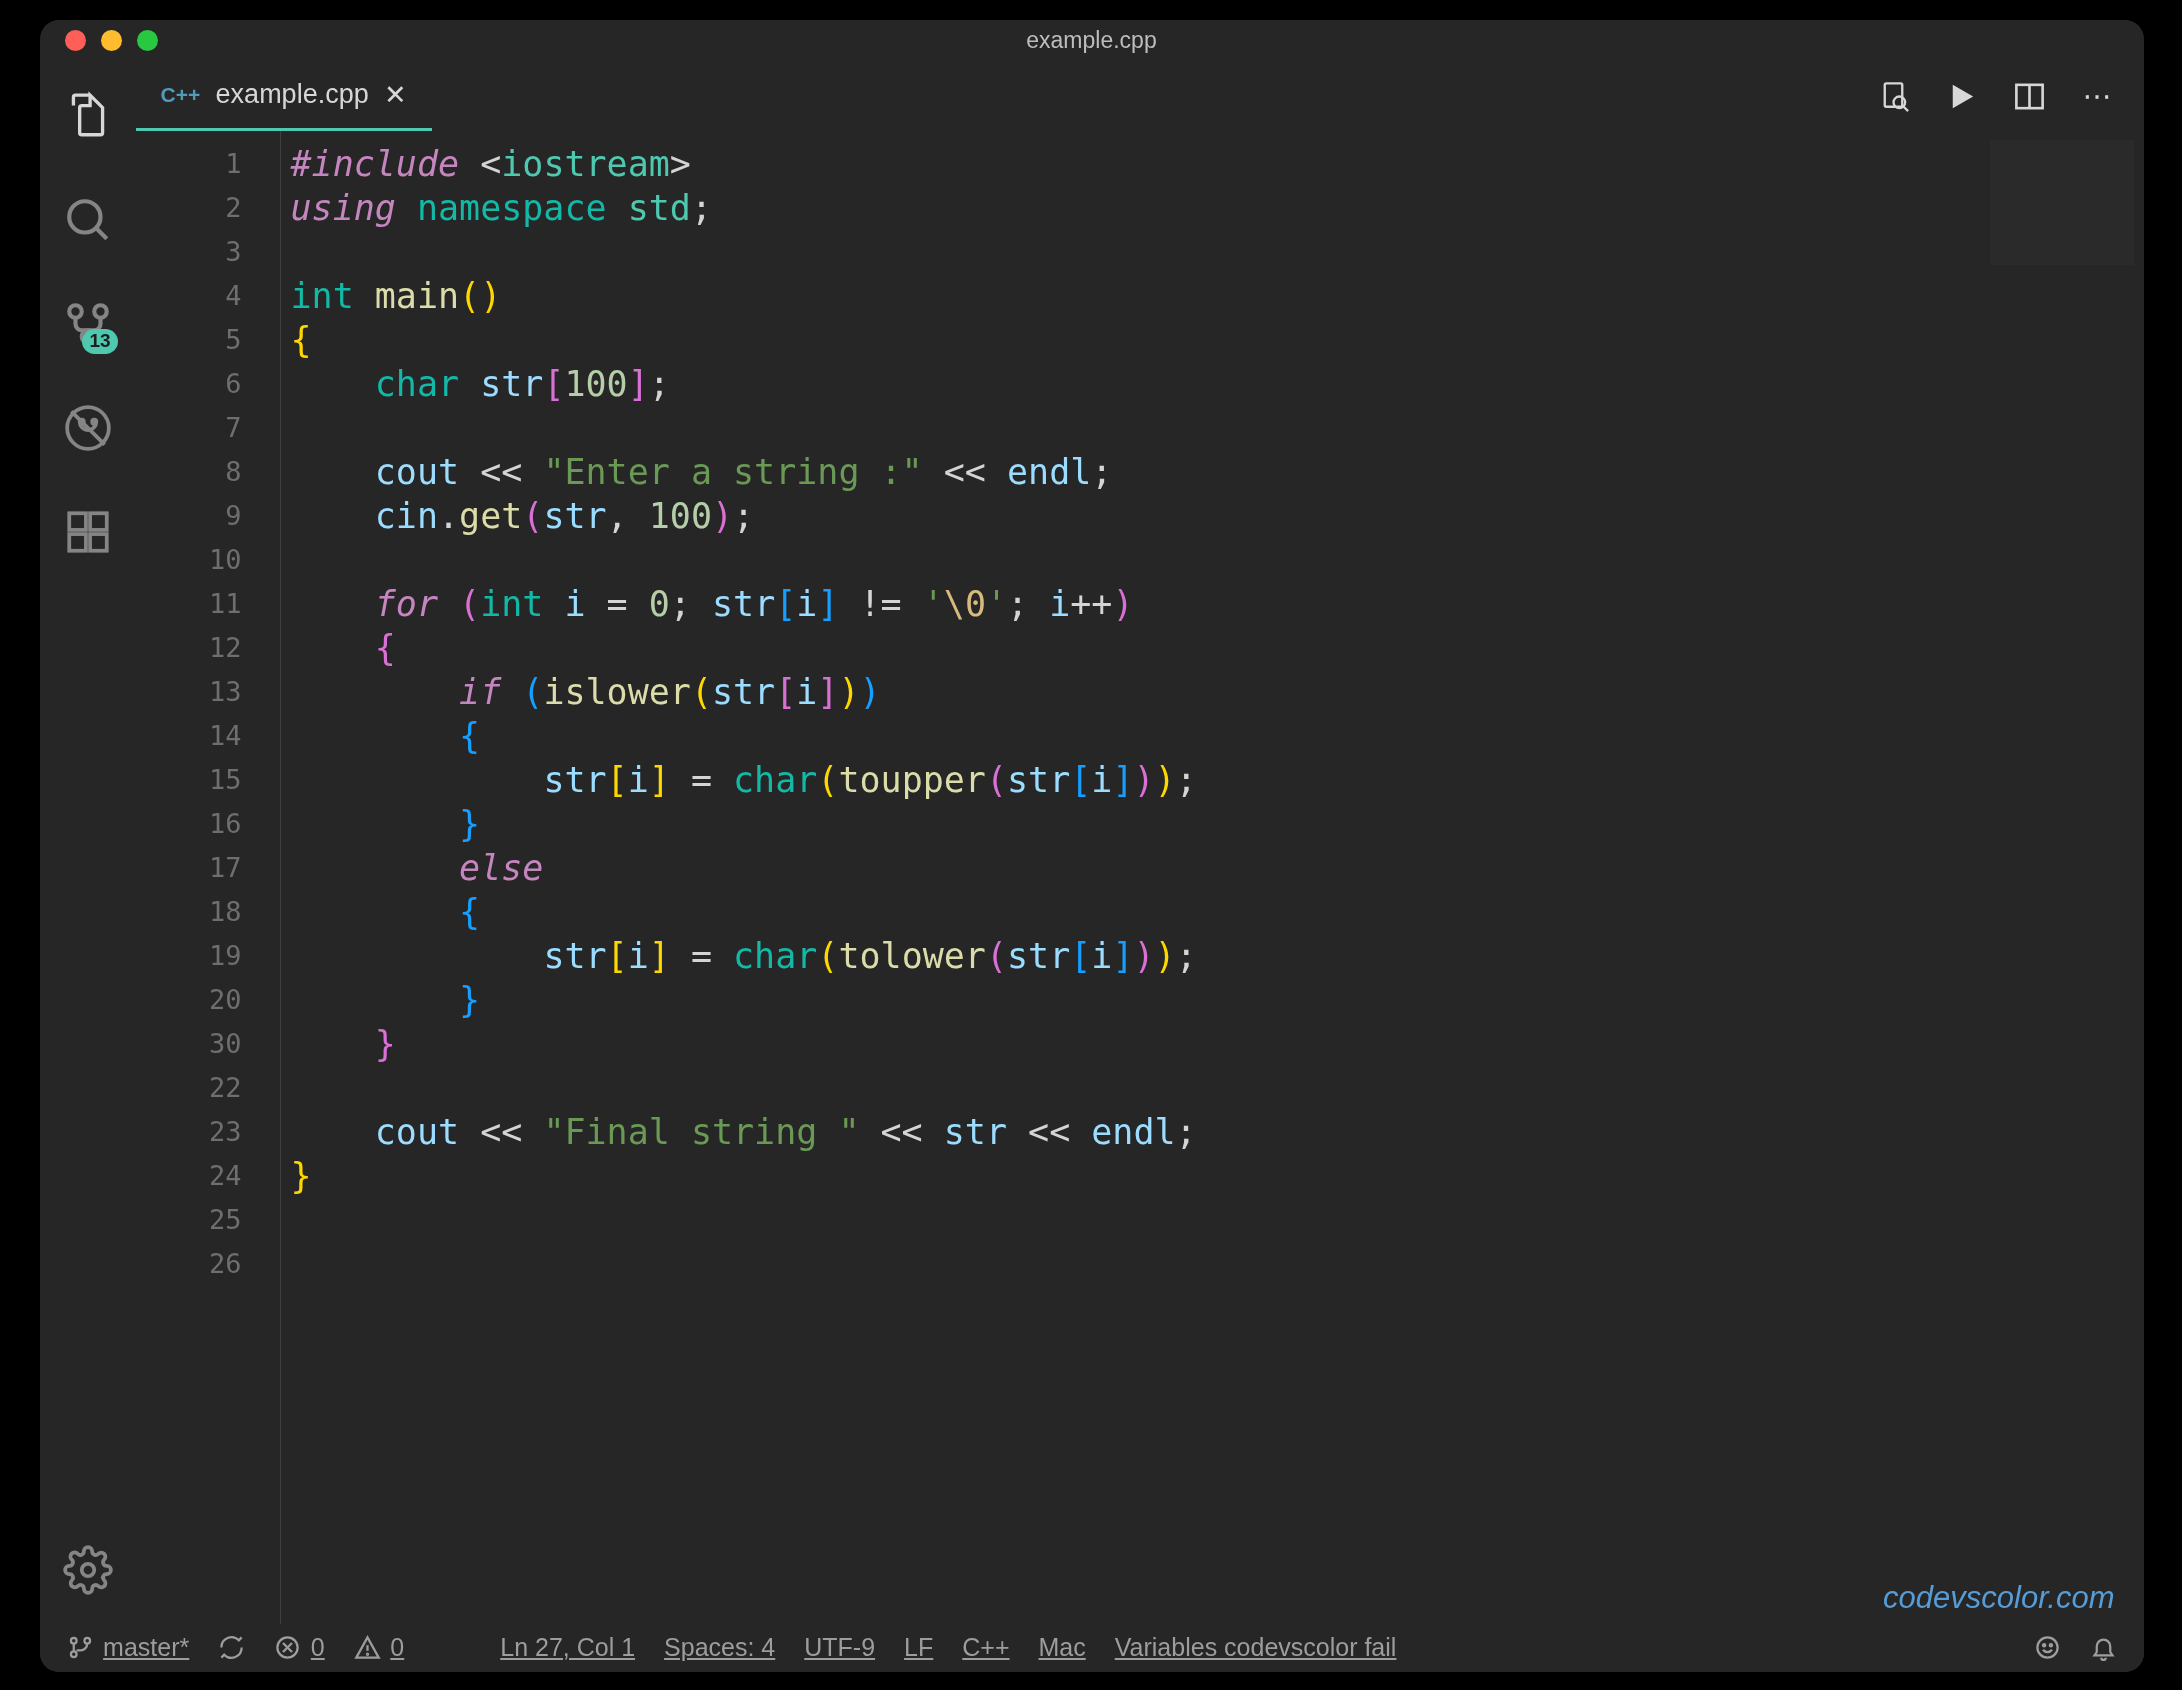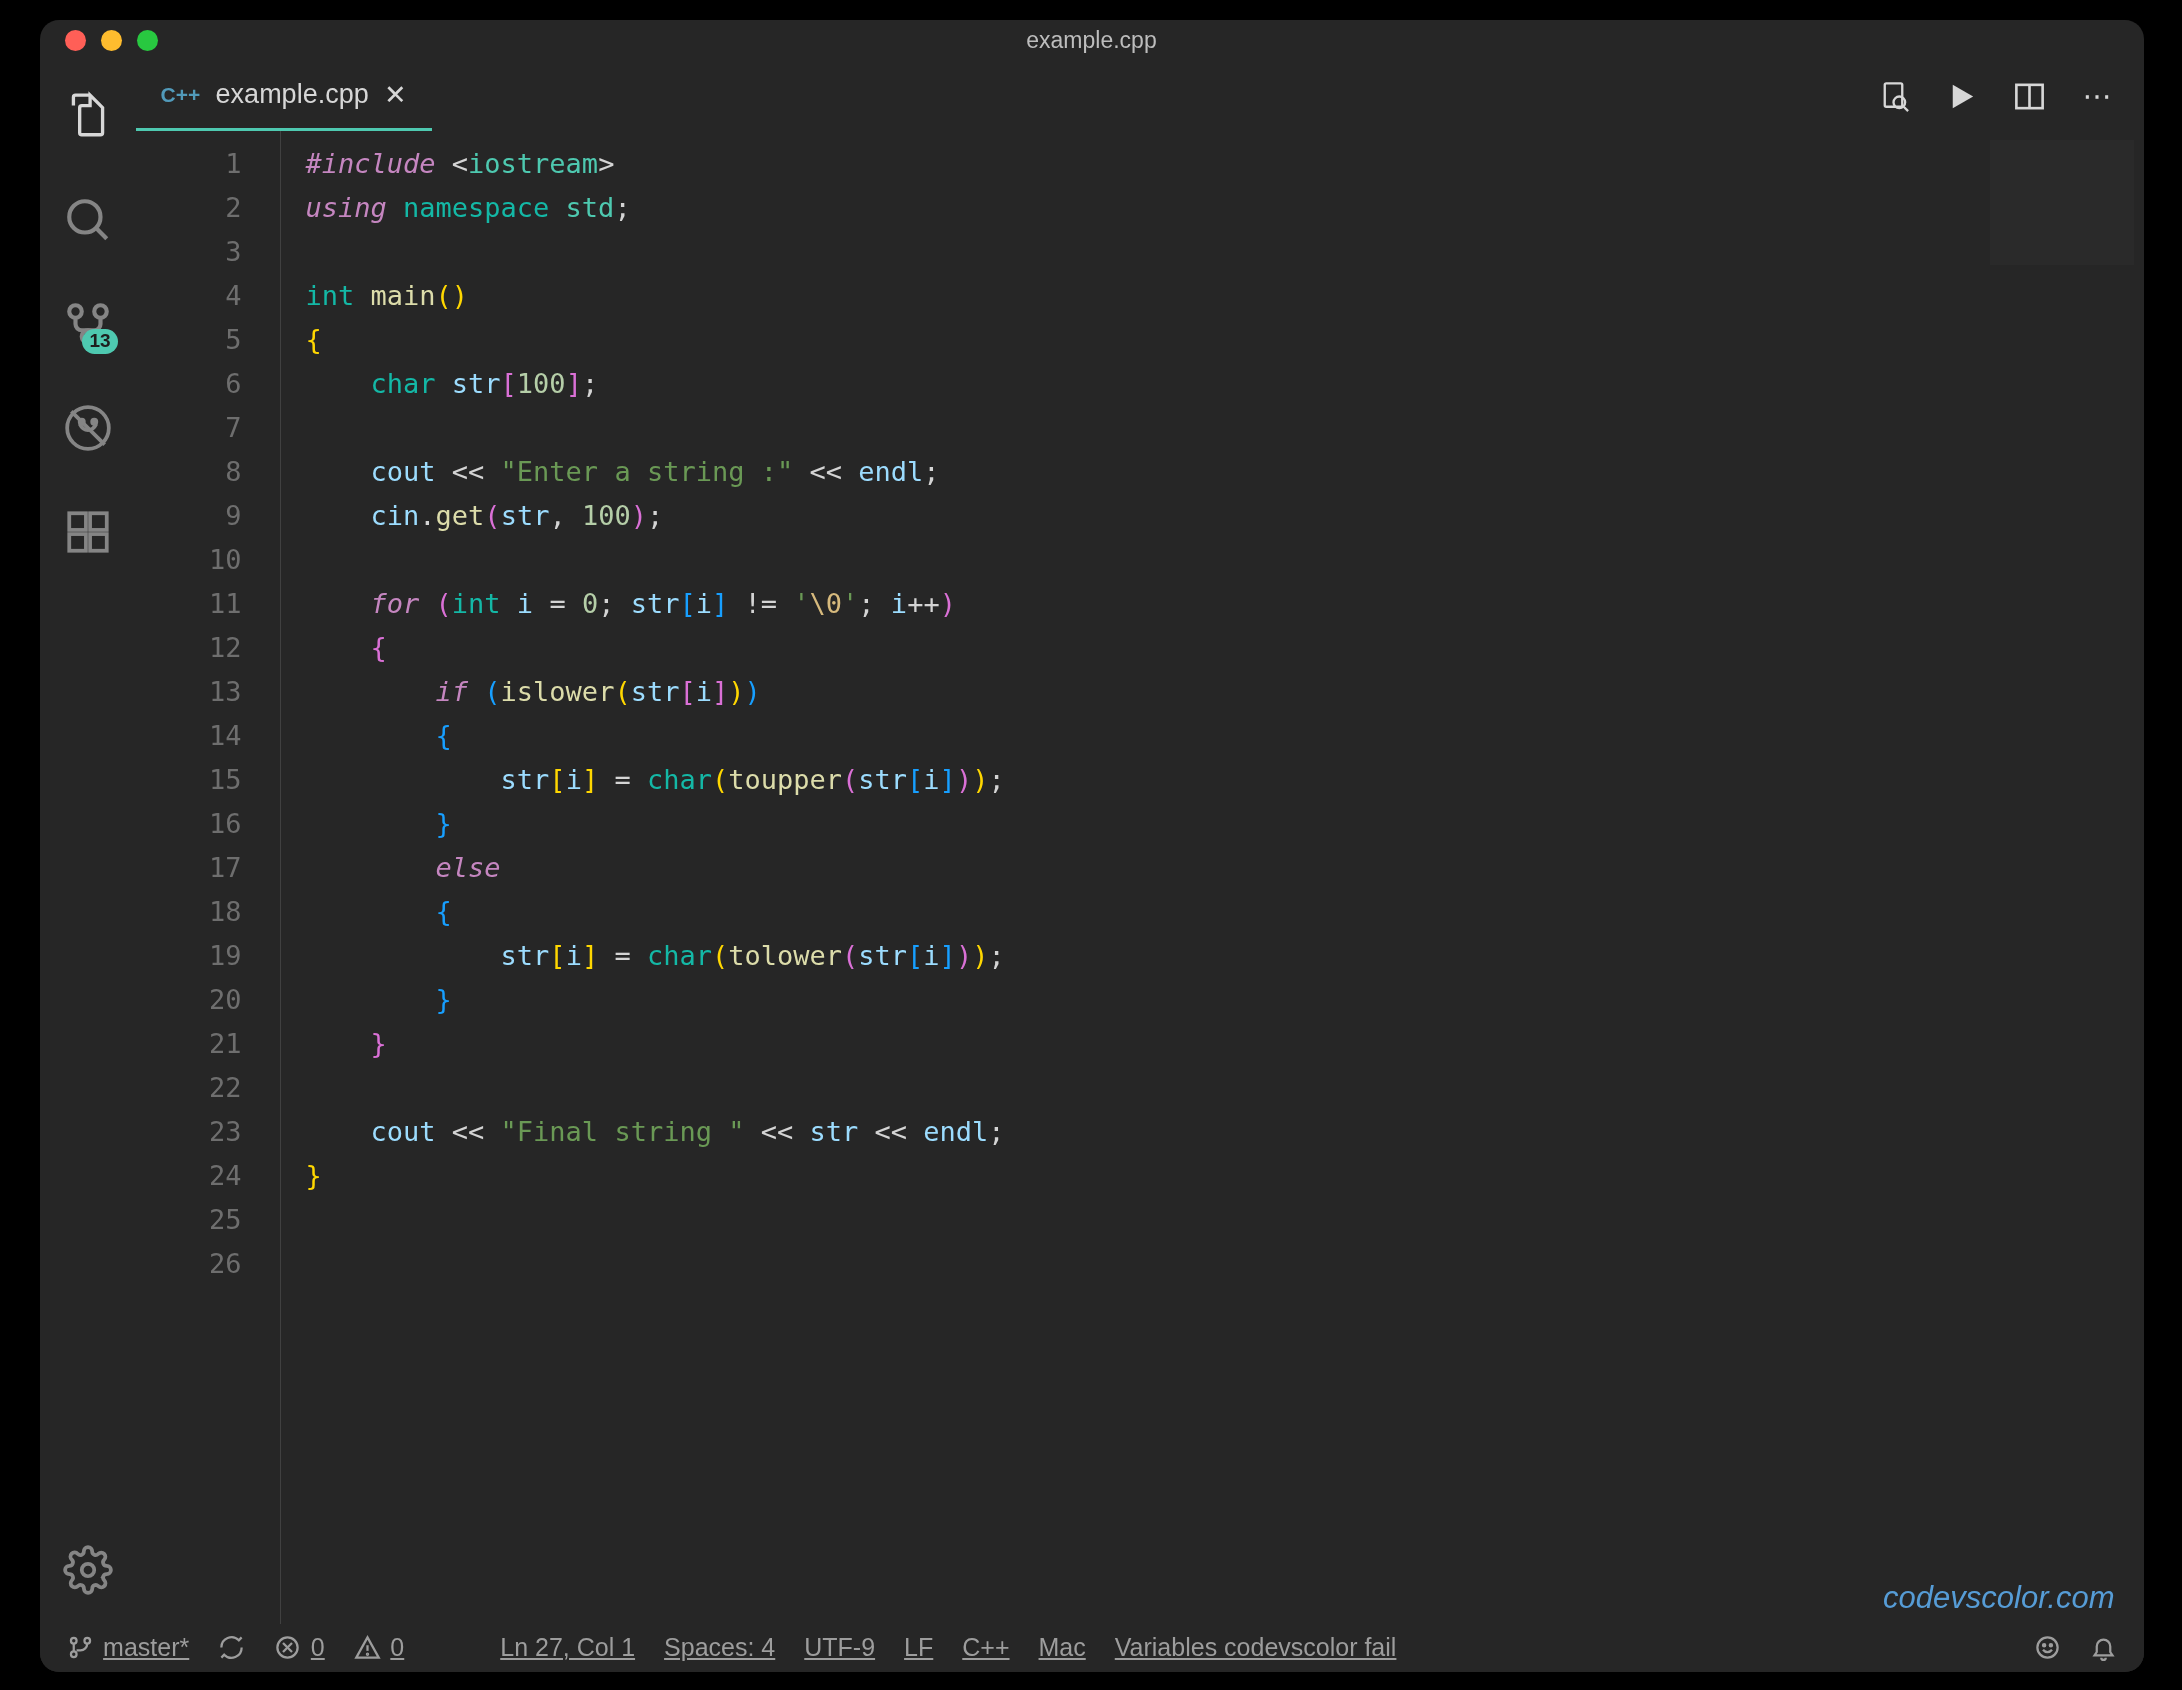--- a/index.html
+++ b/index.html
@@ -65,25 +65,25 @@
   .gutter {
     width:144px;
     text-align:right;
     color:#6e6e6e; font-family:Menlo,Consolas,monospace; font-size:27px;
     padding-top:11.5px; line-height:44px;
     user-select:none;
   }
   .gutter .ln { padding-right:38px; }
   .code {
     flex:1;
-    font-family:Menlo,Consolas,monospace; font-size:27px; line-height:44px;
+    font-family:Menlo,Consolas,monospace; font-size:35px; line-height:44px;
     padding-top:11.5px;
     color:#d4d4d4; white-space:pre;
     border-left:1.9px solid #404040;
-    padding-left:25px;
+    padding-left:10px;
     overflow:hidden;
   }
   .minimap {
     position:absolute; top:9.6px; right:9.6px;
     width:144px; height:125px;
     background:#2c2c2c; opacity:.7;
     font-size:3.8px; line-height:4.8px; color:#888;
     overflow:hidden;
   }
   .watermark {
@@ -215,21 +215,21 @@
             <div class="ln">11</div>
             <div class="ln">12</div>
             <div class="ln">13</div>
             <div class="ln">14</div>
             <div class="ln">15</div>
             <div class="ln">16</div>
             <div class="ln">17</div>
             <div class="ln">18</div>
             <div class="ln">19</div>
             <div class="ln">20</div>
-            <div class="ln">21</div>
+            <div class="ln">30</div>
             <div class="ln">22</div>
             <div class="ln">23</div>
             <div class="ln">24</div>
             <div class="ln">25</div>
             <div class="ln">26</div>
           </div>
         <div class="code" id="code"><div><span class="c-pp">#include </span><span class="c-op">&lt;</span><span class="c-sys">iostream</span><span class="c-op">&gt;</span></div><div><span class="c-pp">using </span><span class="c-ty">namespace </span><span class="c-ns">std</span><span class="c-punc">;</span></div><div>&nbsp;</div><div><span class="c-ty">int </span><span class="c-fn">main</span><span class="c-br">()</span></div><div><span class="c-br">{</span></div><div><span class="c-id">    </span><span class="c-ty">char </span><span class="c-var">str</span><span class="c-br2">[</span><span class="c-num">100</span><span class="c-br2">]</span><span class="c-punc">;</span></div><div>&nbsp;</div><div><span class="c-id">    </span><span class="c-var">cout</span><span class="c-op"> &lt;&lt; </span><span class="c-str">"Enter a string :"</span><span class="c-op"> &lt;&lt; </span><span class="c-var">endl</span><span class="c-punc">;</span></div><div><span class="c-id">    </span><span class="c-var">cin</span><span class="c-punc">.</span><span class="c-fn">get</span><span class="c-br2">(</span><span class="c-var">str</span><span class="c-punc">, </span><span class="c-num">100</span><span class="c-br2">)</span><span class="c-punc">;</span></div><div>&nbsp;</div><div><span class="c-id">    </span><span class="c-kw">for </span><span class="c-br2">(</span><span class="c-ty">int </span><span class="c-var">i</span><span class="c-op"> = </span><span class="c-num">0</span><span class="c-punc">; </span><span class="c-var">str</span><span class="c-br3">[</span><span class="c-var">i</span><span class="c-br3">]</span><span class="c-op"> != </span><span class="c-str">'</span><span class="c-esc">\0</span><span class="c-str">'</span><span class="c-punc">; </span><span class="c-var">i</span><span class="c-op">++</span><span class="c-br2">)</span></div><div><span class="c-id">    </span><span class="c-br2">{</span></div><div><span class="c-id">        </span><span class="c-kw">if </span><span class="c-br3">(</span><span class="c-fn">islower</span><span class="c-br">(</span><span class="c-var">str</span><span class="c-br2">[</span><span class="c-var">i</span><span class="c-br2">]</span><span class="c-br">)</span><span class="c-br3">)</span></div><div><span class="c-id">        </span><span class="c-br3">{</span></div><div><span class="c-id">            </span><span class="c-var">str</span><span class="c-br">[</span><span class="c-var">i</span><span class="c-br">]</span><span class="c-op"> = </span><span class="c-ty">char</span><span class="c-br">(</span><span class="c-fn">toupper</span><span class="c-br2">(</span><span class="c-var">str</span><span class="c-br3">[</span><span class="c-var">i</span><span class="c-br3">]</span><span class="c-br2">)</span><span class="c-br">)</span><span class="c-punc">;</span></div><div><span class="c-id">        </span><span class="c-br3">}</span></div><div><span class="c-id">        </span><span class="c-kw">else</span></div><div><span class="c-id">        </span><span class="c-br3">{</span></div><div><span class="c-id">            </span><span class="c-var">str</span><span class="c-br">[</span><span class="c-var">i</span><span class="c-br">]</span><span class="c-op"> = </span><span class="c-ty">char</span><span class="c-br">(</span><span class="c-fn">tolower</span><span class="c-br2">(</span><span class="c-var">str</span><span class="c-br3">[</span><span class="c-var">i</span><span class="c-br3">]</span><span class="c-br2">)</span><span class="c-br">)</span><span class="c-punc">;</span></div><div><span class="c-id">        </span><span class="c-br3">}</span></div><div><span class="c-id">    </span><span class="c-br2">}</span></div><div>&nbsp;</div><div><span class="c-id">    </span><span class="c-var">cout</span><span class="c-op"> &lt;&lt; </span><span class="c-str">"Final string "</span><span class="c-op"> &lt;&lt; </span><span class="c-var">str</span><span class="c-op"> &lt;&lt; </span><span class="c-var">endl</span><span class="c-punc">;</span></div><div><span class="c-br">}</span></div><div>&nbsp;</div><div>&nbsp;</div></div>
         <div class="minimap"></div>
         <div class="watermark">codevscolor.com</div>
       </div>

